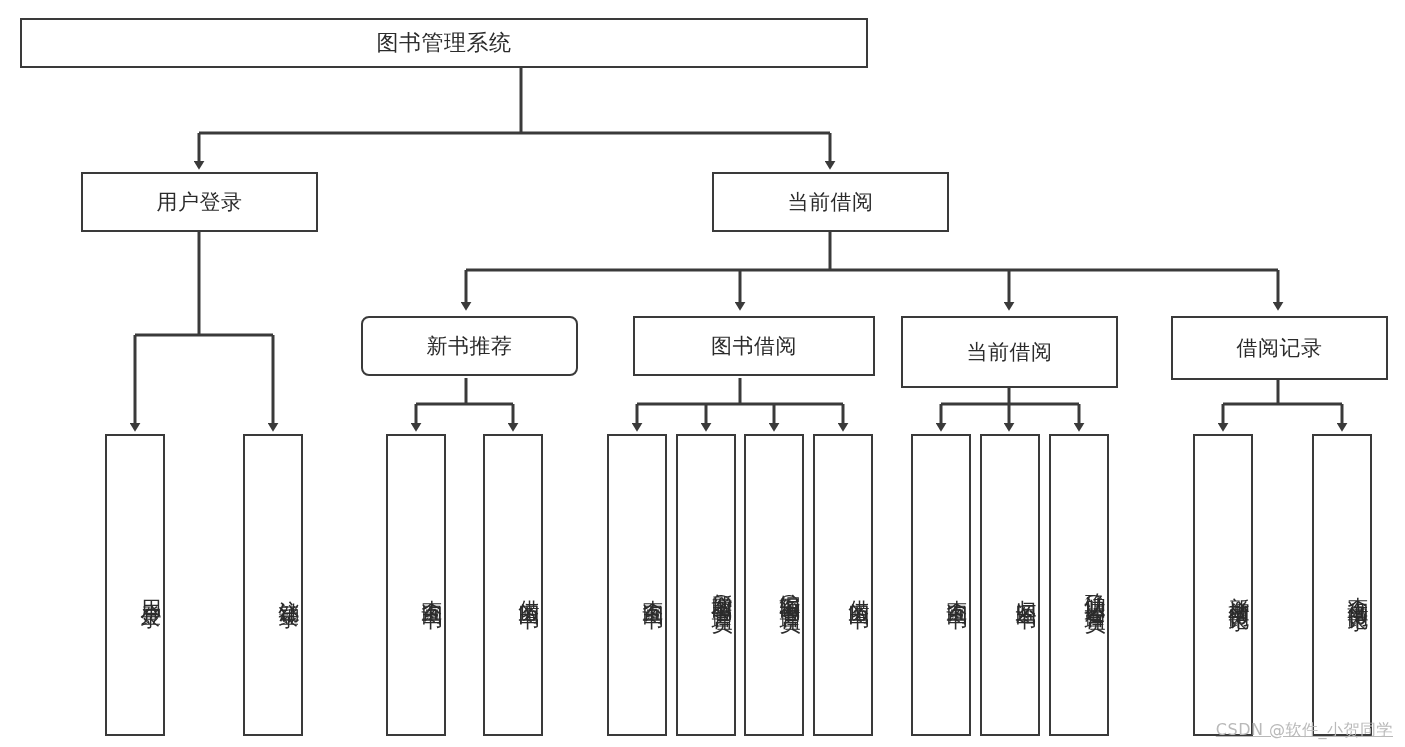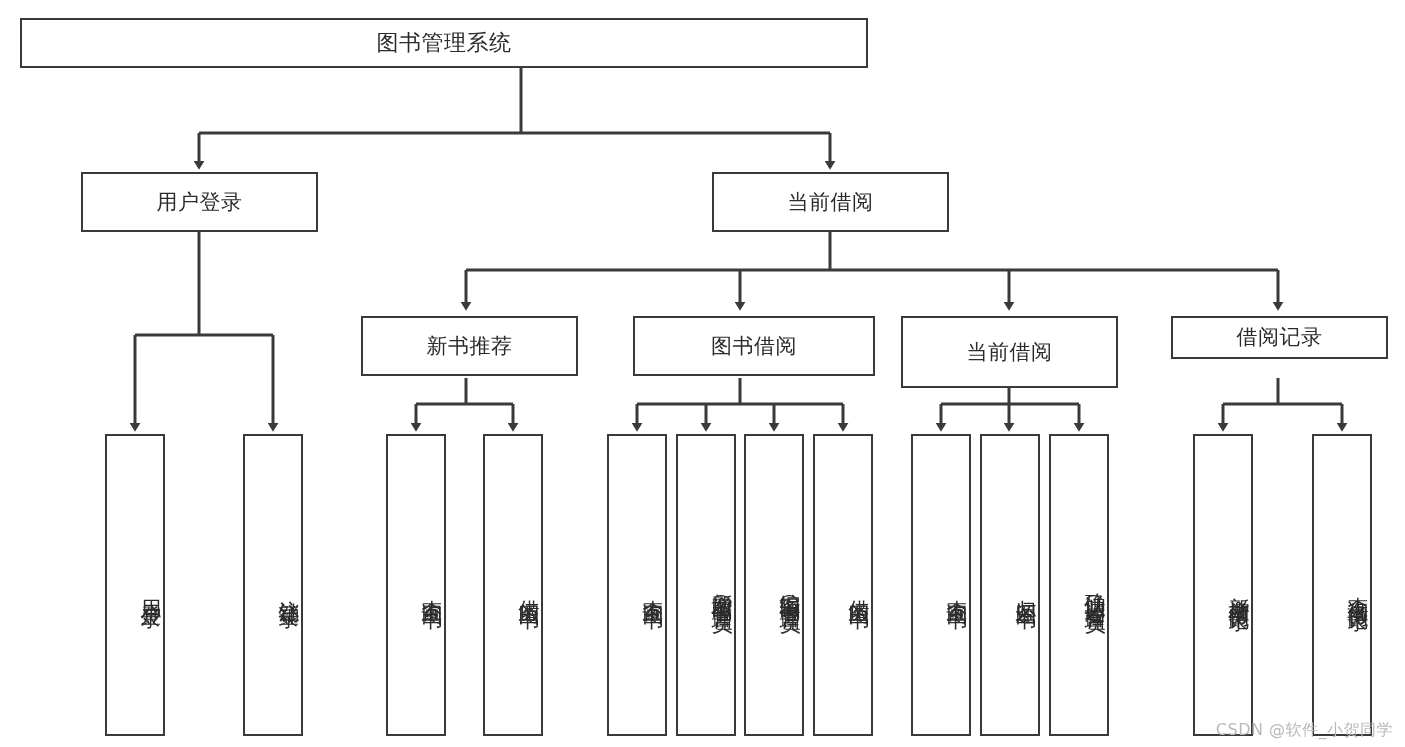--- a/index.html
+++ b/index.html
@@ -61,20 +61,21 @@
   }
   .watermark {
     position: absolute;
     right: 12px;
     bottom: 6px;
     font-size: 16px;
     color: #b9b9b9;
     letter-spacing: 0.5px;
     white-space: nowrap;
     font-family: "DejaVu Sans", "Liberation Sans", sans-serif;
+    text-decoration: underline;
   }
 </style>
 </head>
 <body>
 
 <div id="canvas">
 
   <svg class="wires" viewBox="0 0 1405 747" xmlns="http://www.w3.org/2000/svg">
     <defs>
       <marker id="arrow" markerWidth="9" markerHeight="11" refX="1.2" refY="5.5" orient="auto" markerUnits="userSpaceOnUse">
@@ -129,30 +130,30 @@
     <span class="nlabel">图书管理系统</span>
   </div>
 
   <div class="node horiz" style="left:81px; top:172px; width:237px; height:60px;">
     <span class="nlabel">用户登录</span>
   </div>
   <div class="node horiz" style="left:712px; top:172px; width:237px; height:60px;">
     <span class="nlabel">当前借阅</span>
   </div>
 
-  <div class="node horiz" style="left:361px; top:316px; width:217px; height:60px;">
+  <div class="node horiz" style="left:361px; top:316px; width:217px; height:60px;border-radius:8px;">
     <span class="nlabel">新书推荐</span>
   </div>
   <div class="node horiz" style="left:633px; top:316px; width:242px; height:60px;">
     <span class="nlabel">图书借阅</span>
   </div>
   <div class="node horiz" style="left:901px; top:316px; width:217px; height:72px;">
     <span class="nlabel">当前借阅</span>
   </div>
-  <div class="node horiz" style="left:1171px; top:316px; width:217px; height:43px;align-items:center;">
+  <div class="node horiz" style="left:1171px; top:316px; width:217px; height:64px;align-items:center;">
     <span class="nlabel">借阅记录</span>
   </div>
 
   <div class="node vert" style="left:105px; top:434px; width:60px; height:302px;">
     <span class="nlabel">用户登录</span>
   </div>
   <div class="node vert" style="left:243px; top:434px; width:60px; height:302px;">
     <span class="nlabel">注销登录</span>
   </div>
 

